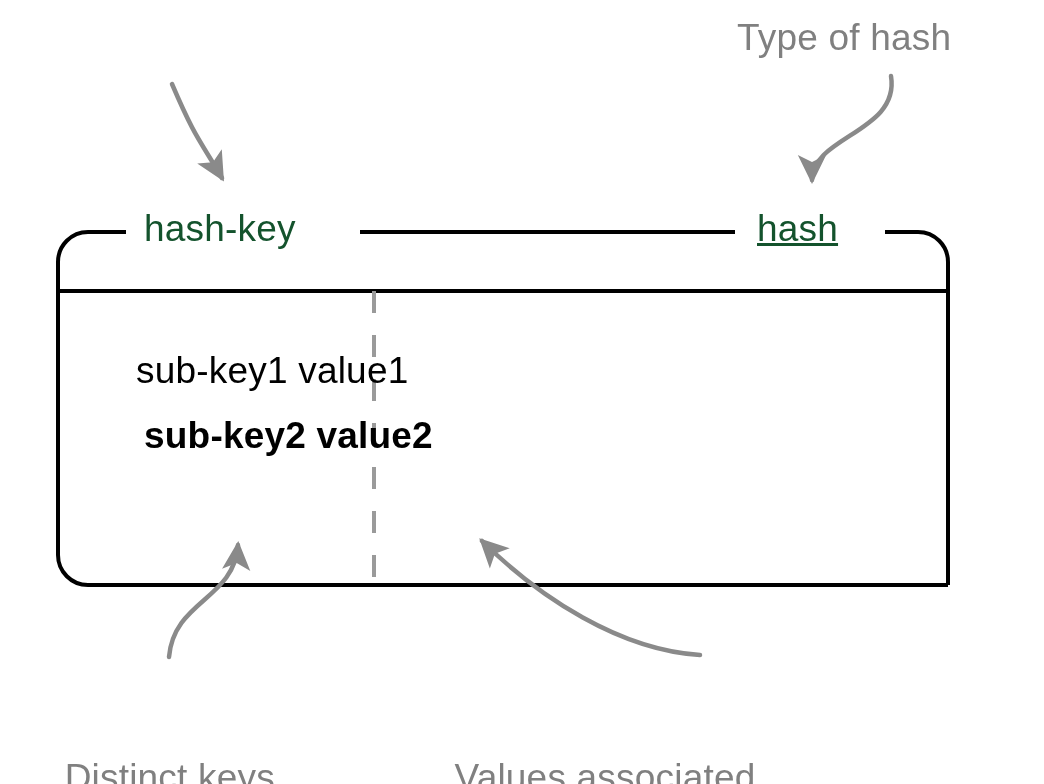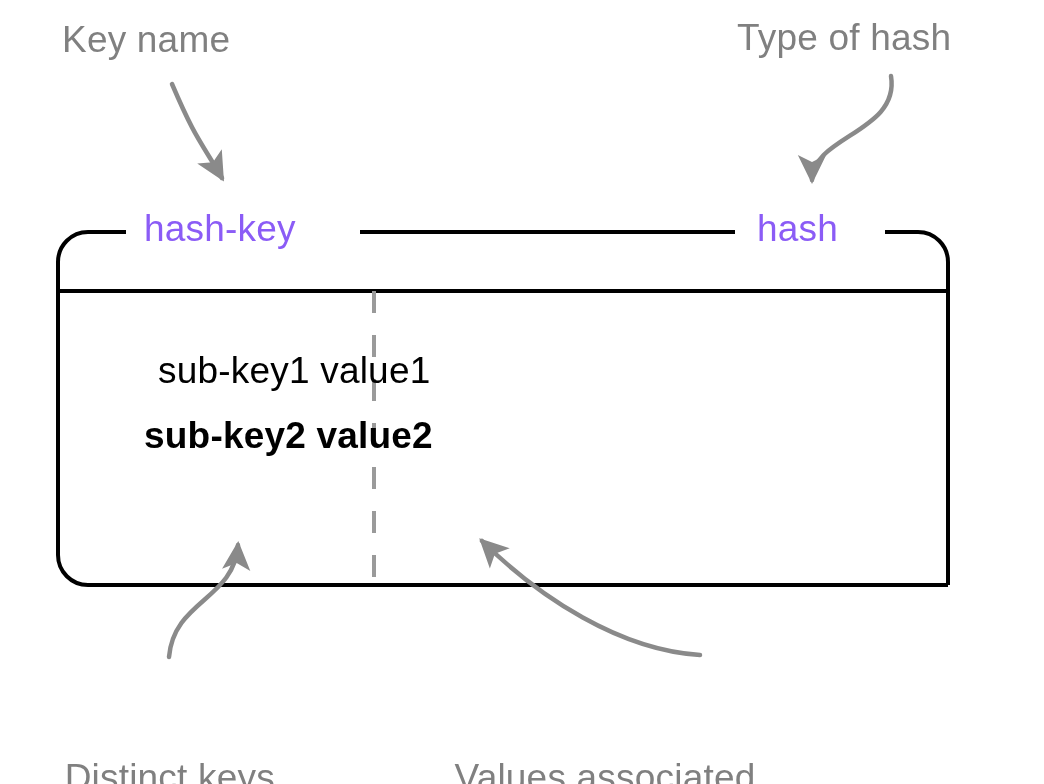--- a/index.html
+++ b/index.html
@@ -33,36 +33,36 @@
   }
   
   .annot {
     color: #808080;
     font-size: 37px;
     letter-spacing: 0.2px;
   }
   .annot.ctr { text-align: center; }
   
   .box-label {
-    color: #8b5cf6;
+    color: #14532d;
     font-size: 37px;
     letter-spacing: 0.2px;
   }
   .row-text {
     color: #000000;
     font-size: 37px;
     letter-spacing: 0.2px;
   }
   #ann-key-name   { left: 62px;  top: 18px; }
   #ann-type-value { left: 737px; top: 16px; }
   #ann-distinct   { left: 0px;   top: 669px; width: 350px; }
   #ann-values     { left: 430px; top: 669px; width: 350px; }
   #lbl-hash-key   { left: 144px; top: 207px; }
-  #lbl-hash       { left: 757px; top: 207px; }
-  #row-1          { left: 158px; top: 349px; }
+  #lbl-hash       { left: 757px; top: 207px; text-decoration: underline; }
+  #row-1          { left: 136px; top: 349px; }
   #row-2          { left: 144px; top: 414px; font-weight: bold; }
 </style>
 </head>
 <body>
 
 <div id="diagram-canvas">
 
   <svg id="diagram-svg" viewBox="0 0 1044 784" xmlns="http://www.w3.org/2000/svg">
     <defs>
       <marker id="arrowGray" viewBox="0 0 12 12" refX="9.5" refY="6" markerWidth="7" markerHeight="7" orient="auto-start-reverse">
@@ -87,21 +87,20 @@
 
     <path d="M 172 84 C 196 140, 200 140, 222 178" fill="none" stroke="#8a8a8a" stroke-width="4.5" stroke-linecap="round" marker-end="url(#arrowGray)"></path>
 
     <path d="M 891 76 C 900 132, 812 136, 812 180" fill="none" stroke="#8a8a8a" stroke-width="4.5" stroke-linecap="round" marker-end="url(#arrowGray)"></path>
 
     <path d="M 169 657 C 174 600, 234 600, 238 545" fill="none" stroke="#8a8a8a" stroke-width="4.5" stroke-linecap="round" marker-end="url(#arrowGray)"></path>
 
     <path d="M 700 655 C 620 650, 540 598, 482 541" fill="none" stroke="#8a8a8a" stroke-width="4.5" stroke-linecap="round" marker-end="url(#arrowGray)"></path>
   </svg>
 
-  <div class="lbl annot" id="ann-key-name">Key name</div>
 
   <div class="lbl annot" id="ann-type-value">Type of hash</div>
 
   <div class="lbl box-label" id="lbl-hash-key">hash-key</div>
 
   <div class="lbl box-label" id="lbl-hash">hash</div>
 
   <div class="lbl row-text" id="row-1">sub-key1 value1</div>
 
   <div class="lbl row-text" id="row-2">sub-key2 value2</div>

